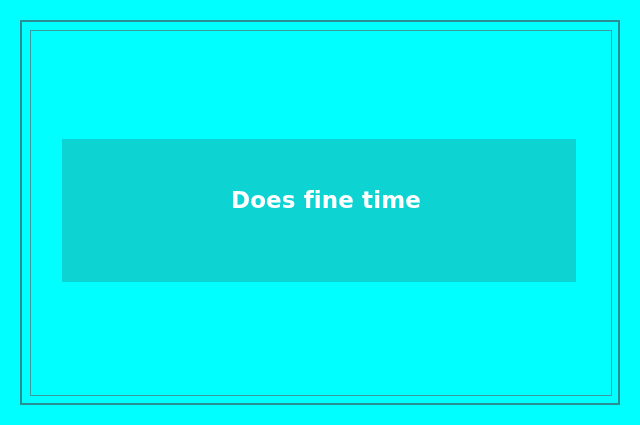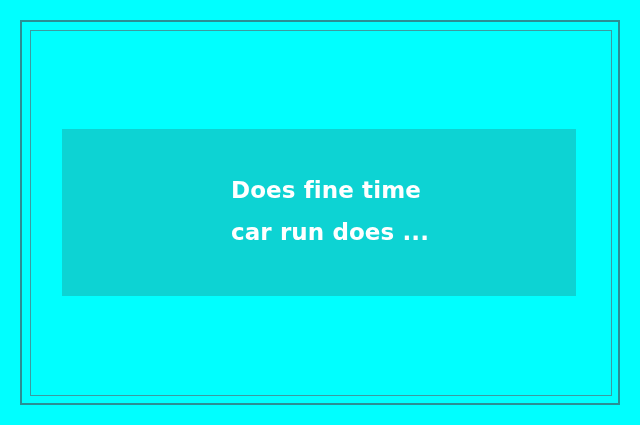--- a/index.html
+++ b/index.html
@@ -45,23 +45,23 @@
     height: 366px;
     box-sizing: border-box;
     border: 1px solid #3a9ba1;
     background: transparent;
   }
 
   
   #banner {
     position: absolute;
     left: 62px;
-    top: 129px;
+    top: 139px;
     width: 514px;
-    height: 167px;
+    height: 143px;
     background: #0dd3d3;
     box-sizing: border-box;
   }
 
   
   #banner-text {
     position: absolute;
     left: 169px;   
     top: 40px;     
     width: 320px;
@@ -84,17 +84,16 @@
 
 <div id="canvas">
 
   <div id="outer-frame"></div>
 
   <div id="inner-frame"></div>
 
   <div id="banner">
     <div id="banner-text">
       <span class="banner-line">Does fine time</span>
-      <span class="banner-line">car run does ...</span>
     </div>
   </div>
 
 </div>
 
 </body></html>

